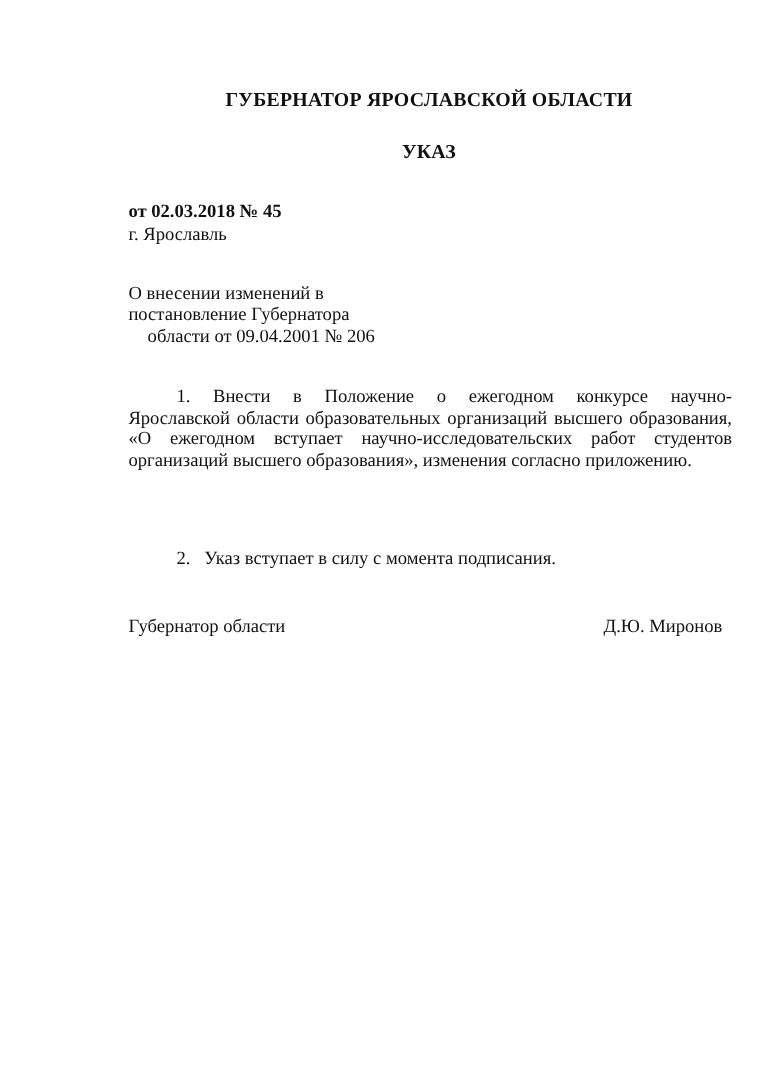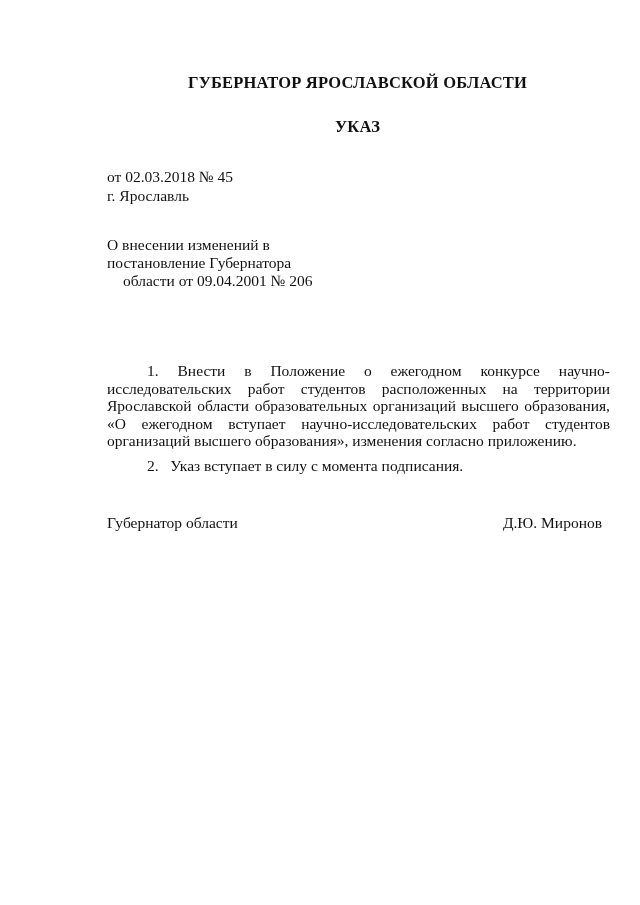--- a/index.html
+++ b/index.html
@@ -13,30 +13,29 @@
     .jline.last { text-align-last: left; }
     .indent { padding-left: 40px; }
     .item2 { position: absolute; left: 147px; line-height: 17.6px; white-space: nowrap; margin-top: 12px; }
   </style>
 </head>
 <body>
 
 <div class="abs title" style="top:73px;">ГУБЕРНАТОР ЯРОСЛАВСКОЙ ОБЛАСТИ</div>
 <div class="abs title" style="top:117px;">УКАЗ</div>
 
-<div class="abs line" style="top:167px;">от 02.03.2018 № 45</div>
+<div class="abs line" style="top:167px;font-weight:bold;">от 02.03.2018 № 45</div>
 <div class="abs line" style="top:186px;">г. Ярославль</div>
 
 <div class="abs line" style="top:235px;">О внесении изменений в</div>
 <div class="abs line" style="top:253px;">постановление Губернатора</div>
 <div class="abs line" style="top:271px;margin-left:16px;">области от 09.04.2001 № 206</div>
 
-<div class="para" style="top:322px;margin-top:40px;">
+<div class="para" style="top:322px;">
   <span class="jline indent">1. Внести в Положение о ежегодном конкурсе научно-</span>
-  <span class="jline">исследовательских работ студентов расположенных на территории</span>
   <span class="jline">Ярославской области образовательных организаций высшего образования,</span>
   <span class="jline">«О ежегодном вступает научно-исследовательских работ студентов</span>
   <span class="jline last">организаций высшего образования», изменения согласно приложению.</span>
 </div>
 <div class="item2" style="top:445px; white-space: pre;">2.   Указ вступает в силу с момента подписания.</div>
 
 <div class="abs line" style="top:513px;">Губернатор области</div>
 <div class="abs" style="top:513px; right:38px; line-height:19px;">Д.Ю. Миронов</div>
 
 </body></html>

